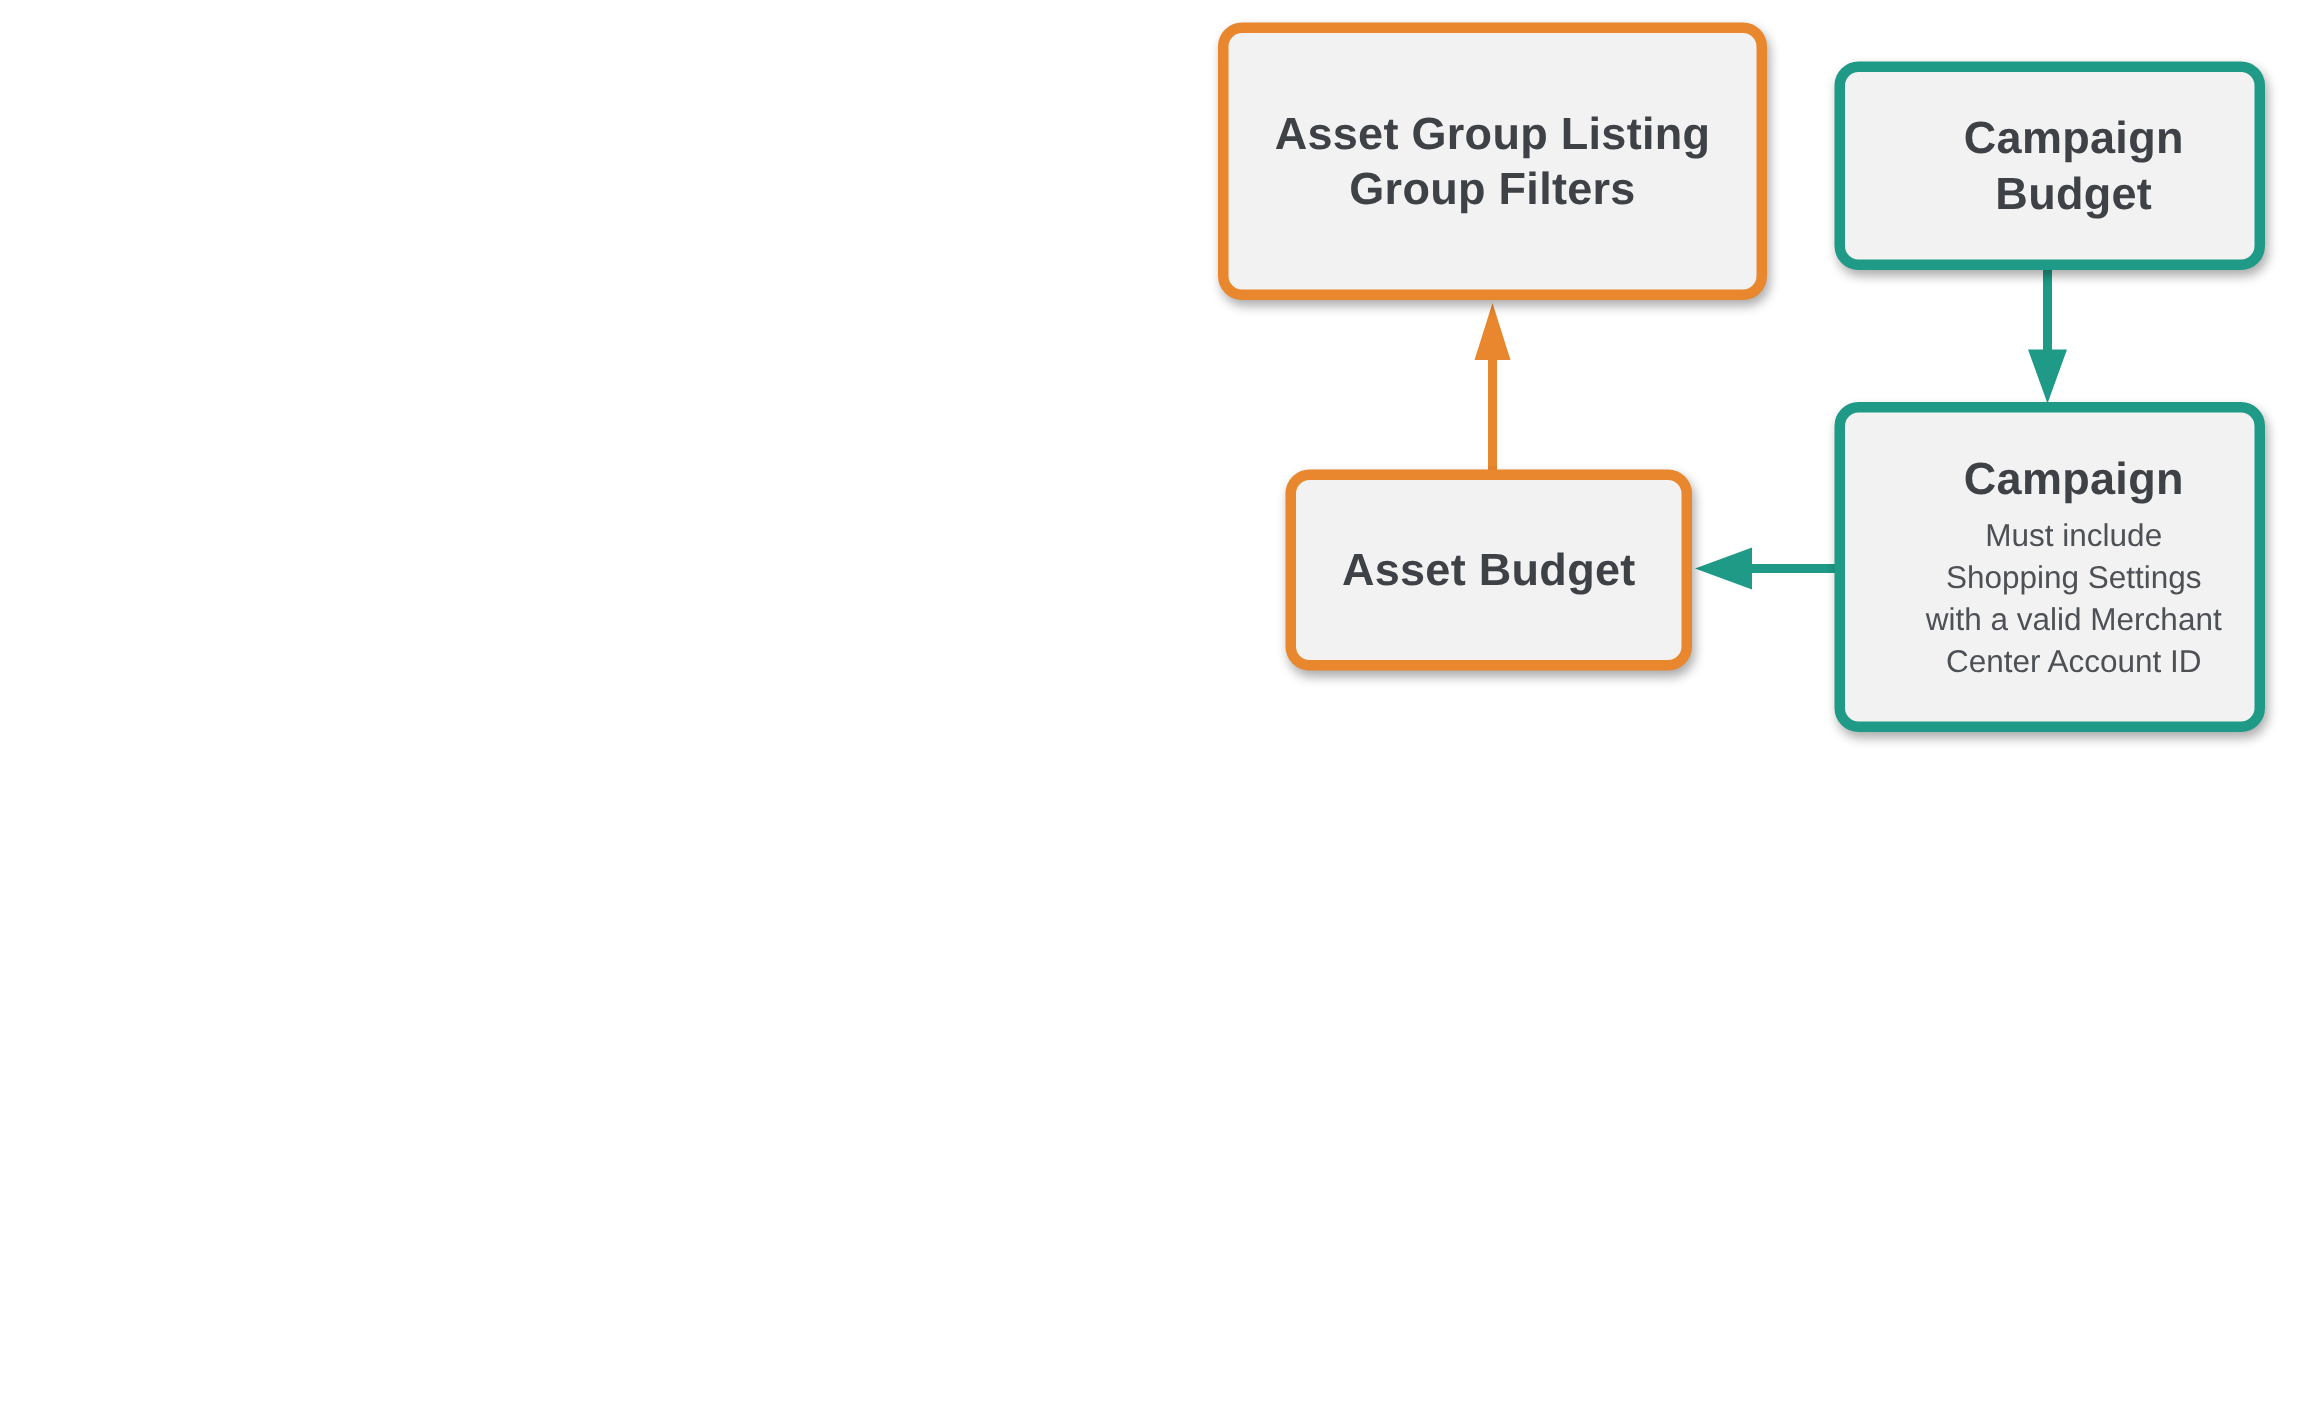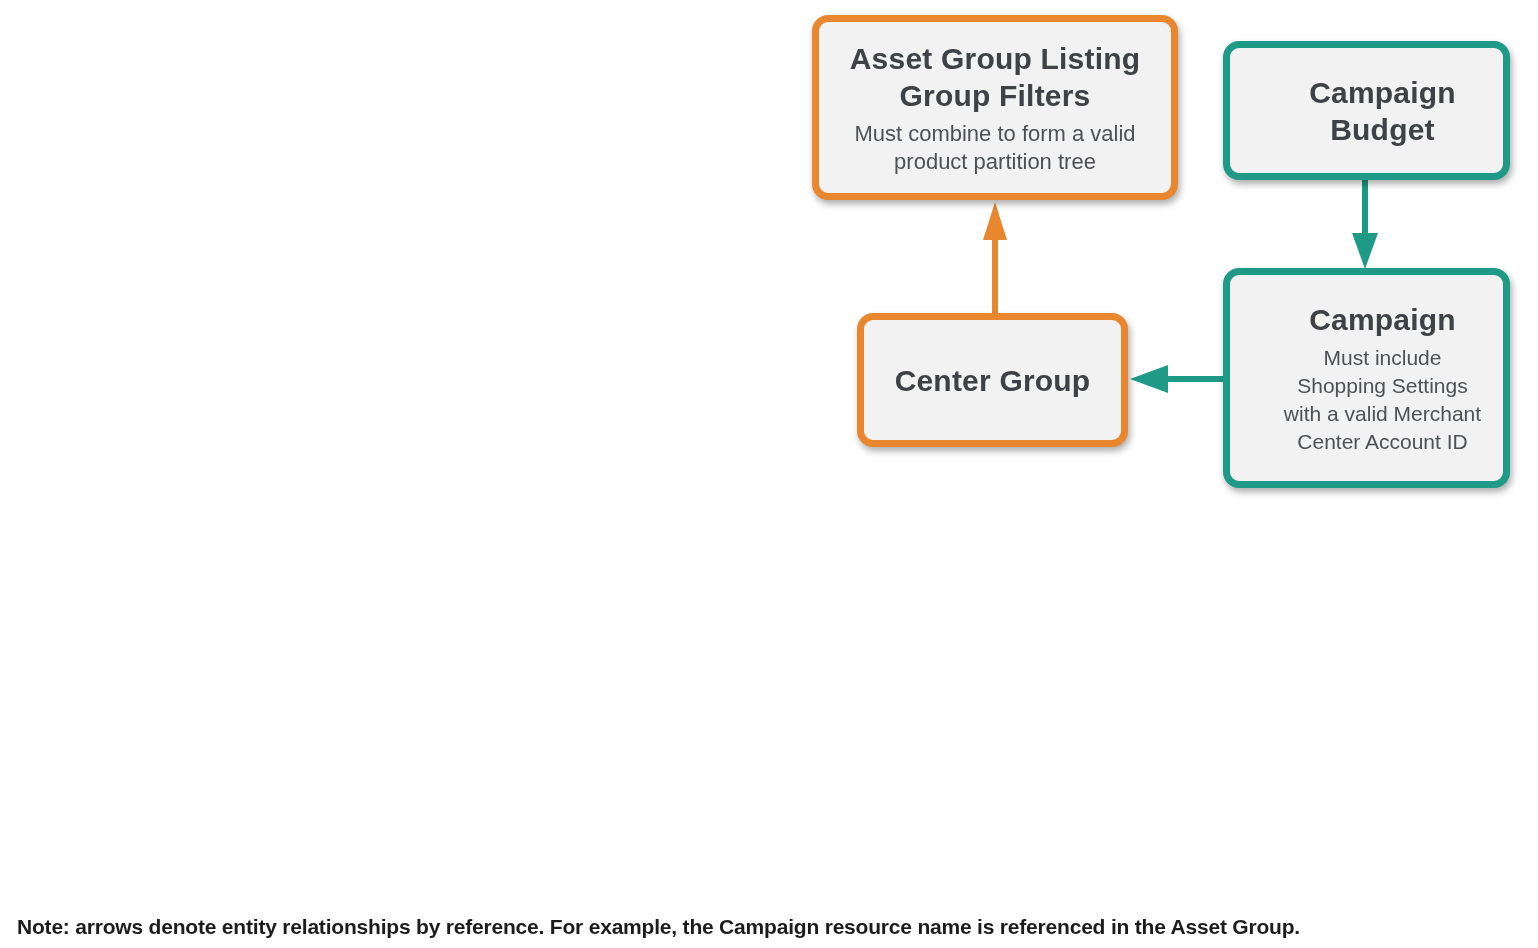--- a/index.html
+++ b/index.html
@@ -93,36 +93,33 @@
     </g>
     <g>
       <rect class="fill-teal" x="1164" y="376" width="60" height="6"></rect>
       <polygon class="fill-teal" points="1130,379 1168,365 1168,393"></polygon>
     </g>
   </svg>
 
   <div class="node node-filters accent-orange">
     <div class="node-title">Asset Group Listing
 Group Filters</div>
-    <div class="node-subtitle">Must combine to form a valid
-product partition tree</div>
   </div>
 
   <div class="node node-budget accent-teal">
     <div class="node-title">Campaign
 Budget</div>
   </div>
 
   <div class="node node-asset accent-orange">
-    <div class="node-title">Center Group</div>
+    <div class="node-title">Asset Budget</div>
   </div>
 
   <div class="node node-campaign accent-teal">
     <div class="node-title">Campaign</div>
     <div class="node-subtitle">Must include
 Shopping Settings
 with a valid Merchant
 Center Account ID</div>
   </div>
 
-  <div class="note">Note: arrows denote entity relationships by reference. For example, the Campaign resource name is referenced in the Asset Group.</div>
 
 </div>
 
 </body></html>

